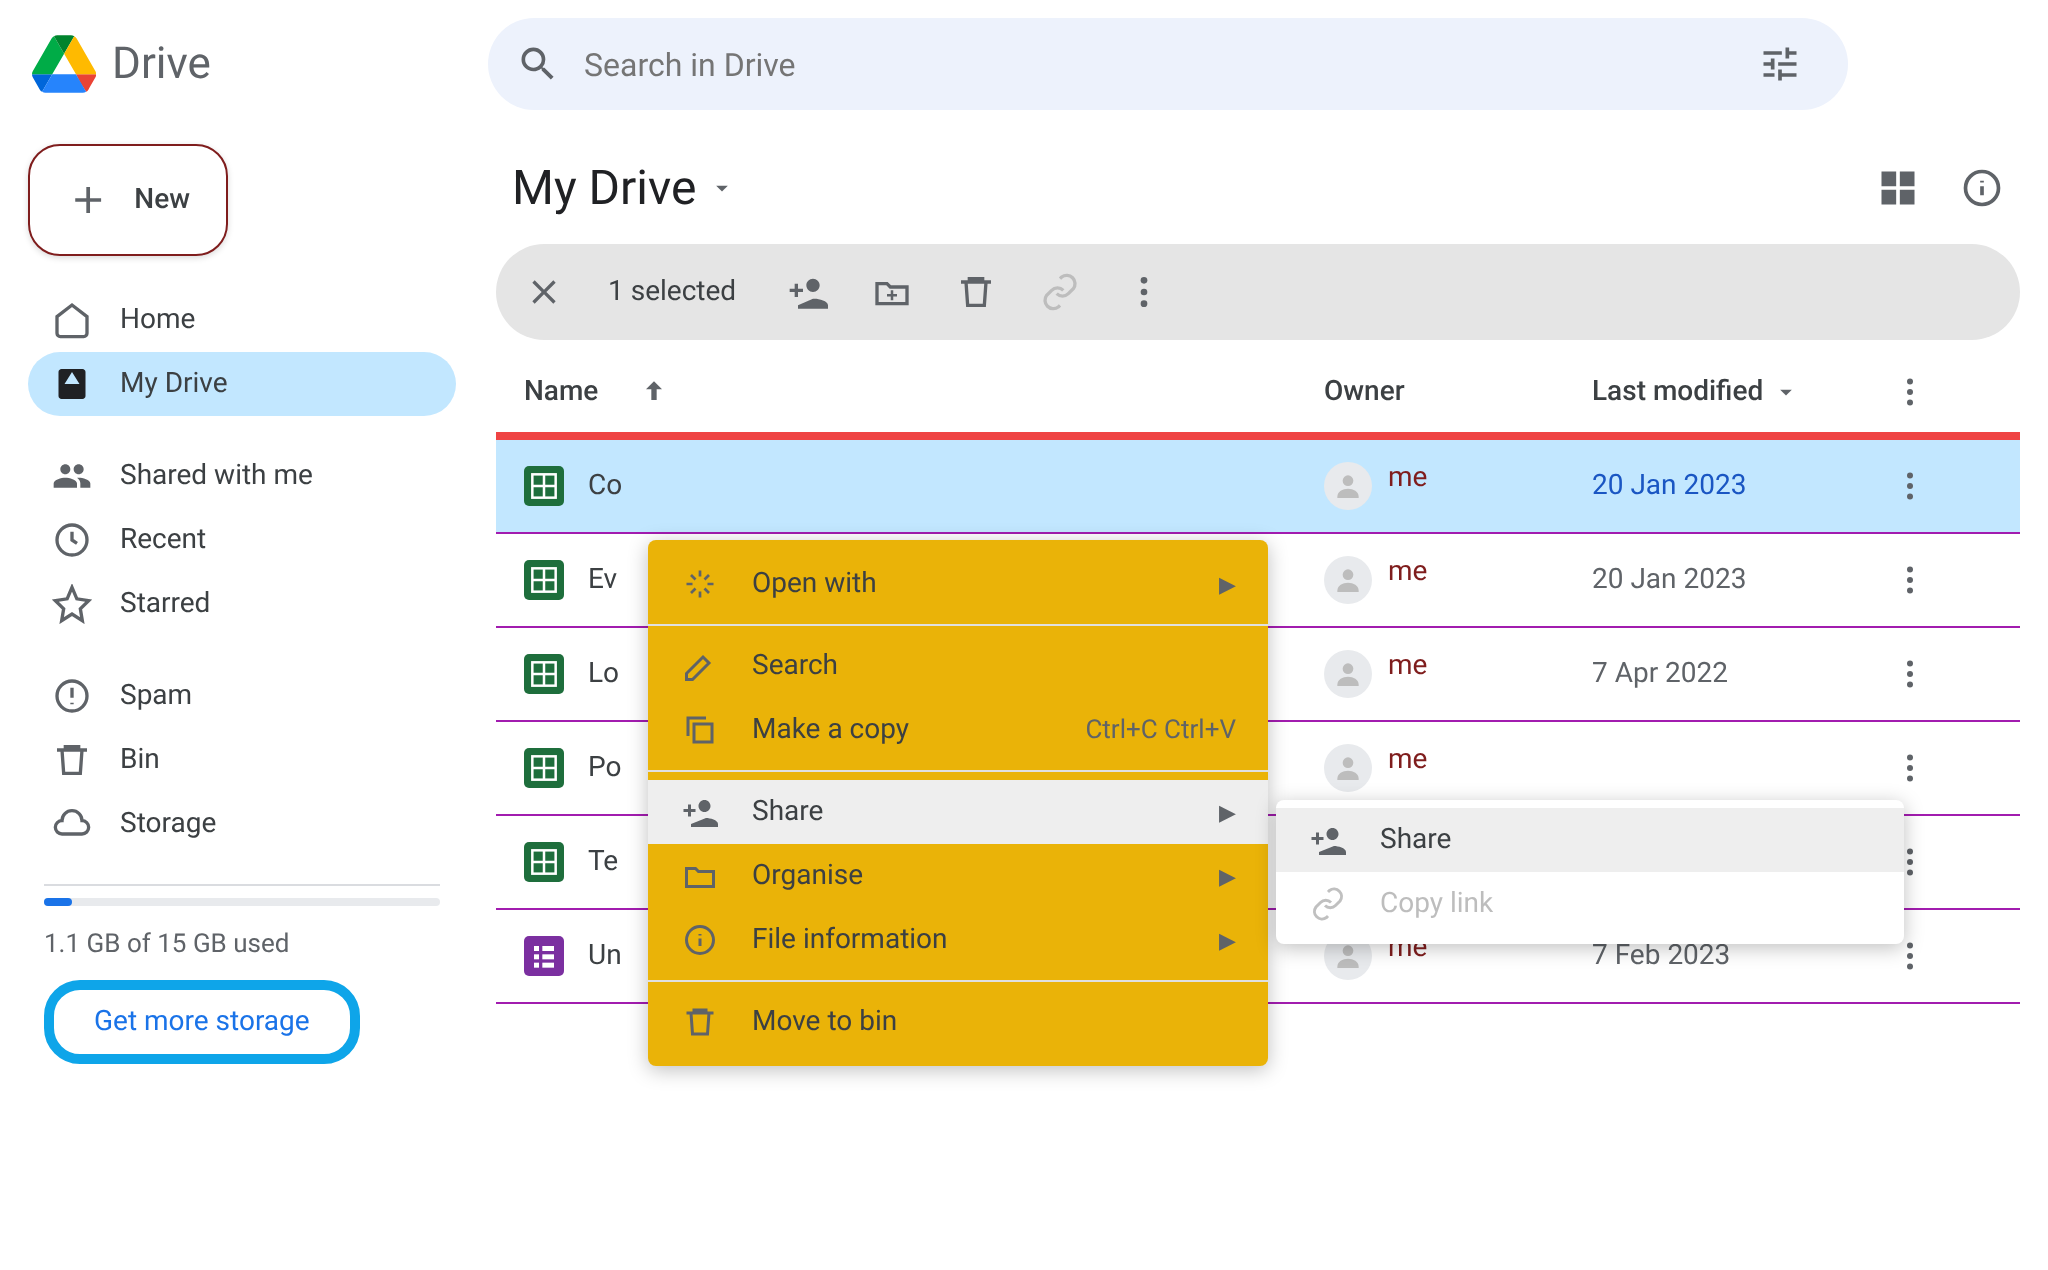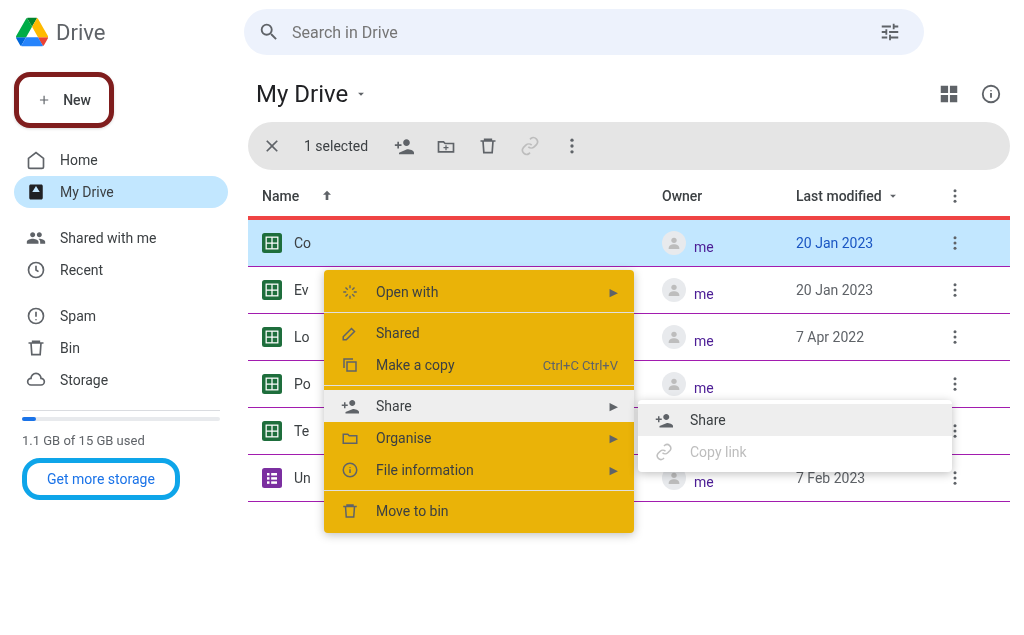--- a/index.html
+++ b/index.html
@@ -6,21 +6,21 @@
 body { width: 1024px; height: 635px; background: #fff; overflow: hidden; color: #3c4043; font-size: 14px; }
 .header { display: flex; align-items: center; height: 64px; padding: 0 16px; gap: 8px; }
 .logo-area { display: flex; align-items: center; gap: 8px; width: 220px; }
 .logo-tri { width: 32px; height: 32px; }
 .app-name { font-size: 22px; color: #5f6368; }
 .search-bar { flex: 1; max-width: 680px; background: #edf2fc; border-radius: 24px; height: 46px; display: flex; align-items: center; padding: 0 14px; gap: 12px; }
 .search-bar input { border: none; background: transparent; flex: 1; font-size: 16px; color: #5f6368; outline: none; }
 .tune-btn { width: 40px; height: 40px; border-radius: 50%; display: flex; align-items: center; justify-content: center; }
 .layout { display: flex; height: calc(100% - 64px); }
 .sidebar { width: 240px; padding: 8px 12px 8px 14px; }
-.new-btn { background: #fff; border: 5px solid #7f1d1d; border-radius: 16px; height: 56px; width: 100px; display: flex; align-items: center; gap: 12px; padding: 0 18px; font-size: 14px; font-weight: 500; color: #3c4043; box-shadow: 0 1px 3px rgba(0,0,0,0.15); margin-bottom: 16px; cursor: pointer; }
+.new-btn { background: #fff; border: 1px solid #7f1d1d; border-radius: 16px; height: 56px; width: 100px; display: flex; align-items: center; gap: 12px; padding: 0 18px; font-size: 14px; font-weight: 500; color: #3c4043; box-shadow: 0 1px 3px rgba(0,0,0,0.15); margin-bottom: 16px; cursor: pointer; }
 .nav-item { display: flex; align-items: center; gap: 14px; height: 32px; padding: 0 12px 0 12px; border-radius: 16px; cursor: pointer; color: #3c4043; }
 .nav-item.active { background: #c2e7ff; }
 .nav-section { margin-bottom: 14px; }
 .nav-icon { width: 20px; height: 20px; display: flex; align-items: center; justify-content: center; color: #5f6368;}
 .storage-line { border: none; border-top: 1px solid #dadce0; margin: 6px 8px; }
 .storage-bar { height: 4px; background: #e8eaed; border-radius: 2px; margin: 6px 8px; position: relative; }
 .storage-bar-fill { position: absolute; left: 0; top: 0; height: 100%; background: #1a73e8; border-radius: 2px; }
 .storage-text { font-size: 13px; color: #5f6368; padding: 6px 8px 10px; }
 .storage-btn { border: 5px solid #0ea5e9; background: #fff; color: #1a73e8; border-radius: 18px; padding: 8px 20px; font-size: 14px; cursor: pointer; margin-left: 8px; }
 .main { flex: 1; padding: 8px 14px 0 8px; position: relative; }
@@ -33,21 +33,21 @@
 .sel-icon { cursor: pointer; color: #5f6368; width: 20px; height: 20px; display:flex; align-items:center; justify-content:center; }
 .table-header { display: flex; align-items: center; height: 44px; padding: 0 14px; border-bottom: 4px solid #ef4444; font-size: 14px; color: #3c4043; font-weight: 500; }
 .col-name { flex: 0 0 400px; display: flex; align-items: center; gap: 20px; }
 .col-owner { flex: 0 0 134px; }
 .col-modified { flex: 0 0 150px; display: flex; align-items: center; gap: 4px; }
 .col-menu { flex: 1; text-align: right; }
 .row { display: flex; align-items: center; height: 47px; padding: 0 14px; border-bottom: 1px solid #a21caf; font-size: 14px; }
 .row.selected { background: #c2e7ff; }
 .row .file-icon { width: 20px; height: 20px; margin-right: 12px; }
 .row .name-cell { flex: 0 0 400px; display: flex; align-items: center; }
-.row .owner-cell { flex: 0 0 134px; display: flex; align-items: flex-end; gap: 8px; color: #4c1d95; }
+.row .owner-cell { flex: 0 0 134px; display: flex; align-items: flex-start; gap: 8px; color: #7f1d1d; }
 .avatar { width: 24px; height: 24px; border-radius: 50%; background: #e8eaed; display:flex; align-items:center; justify-content:center; }
 .row .mod-cell { flex: 0 0 150px; color: #5f6368; }
 .row.selected .mod-cell { color: #1a56c3; }
 .row .menu-cell { flex: 1; text-align: right; color: #5f6368; cursor: pointer;}
 .context-menu { position: absolute; left: 84px; top: 206px; width: 310px; background: #eab308; border-radius: 4px; box-shadow: 0 2px 10px rgba(0,0,0,0.25); padding: 6px 0; z-index: 20; }
 .cm-item { display: flex; align-items: center; height: 32px; padding: 0 16px; gap: 16px; font-size: 14px; color: #3c4043; cursor: pointer; position: relative; }
 .cm-item.hover { background: #eeeeee; }
 .cm-divider { border: none; border-top: 1px solid #e0e0e0; margin: 4px 0; }
 .cm-shortcut { margin-left: auto; font-size: 13px; color: #5f6368; }
 .cm-chevron { margin-left: auto; font-size: 11px; color: #5f6368; }
@@ -127,20 +127,28 @@
       </div>
       <div class="nav-item">
         <span class="nav-icon">
             <svg width="20" height="20" viewBox="0 0 24 24" fill="none" stroke="#5f6368" stroke-width="2">
               <circle cx="12" cy="12" r="9"></circle>
               <path d="M12 7v5l3 2"></path>
             </svg>
           </span>
         <span>Recent</span>
       </div>
+      <div class="nav-item">
+        <span class="nav-icon">
+            <svg width="20" height="20" viewBox="0 0 24 24" fill="none" stroke="#5f6368" stroke-width="2">
+              <path d="M12 2l2.9 6.9L22 10l-5 4.9 1.2 7.1L12 18l-6.2 4L7 14.9 2 10l7.1-1.1z"></path>
+            </svg>
+          </span>
+        <span>Starred</span>
+      </div>
     </div>
 
     <div class="nav-section">
       <div class="nav-item">
         <span class="nav-icon">
             <svg width="20" height="20" viewBox="0 0 24 24" fill="none" stroke="#5f6368" stroke-width="2">
               <circle cx="12" cy="12" r="9"></circle>
               <path d="M12 7v6M12 16v1"></path>
             </svg>
           </span>
@@ -440,21 +448,21 @@
         <span>Open with</span>
         <span class="cm-chevron">▶</span>
       </div>
       <hr class="cm-divider">
       <div class="cm-item">
         <span class="cm-icon">
             <svg width="18" height="18" viewBox="0 0 24 24" fill="none" stroke="#5f6368" stroke-width="2">
               <path d="M3 17l11-11 4 4L7 21H3v-4z"></path>
             </svg>
           </span>
-        <span>Shared</span>
+        <span>Search</span>
       </div>
       <div class="cm-item">
         <span class="cm-icon">
             <svg width="18" height="18" viewBox="0 0 24 24" fill="none" stroke="#5f6368" stroke-width="2">
               <rect x="8" y="8" width="12" height="12"></rect>
               <path d="M4 16V4h12"></path>
             </svg>
           </span>
         <span>Make a copy</span>
         <span class="cm-shortcut">Ctrl+C Ctrl+V</span>

